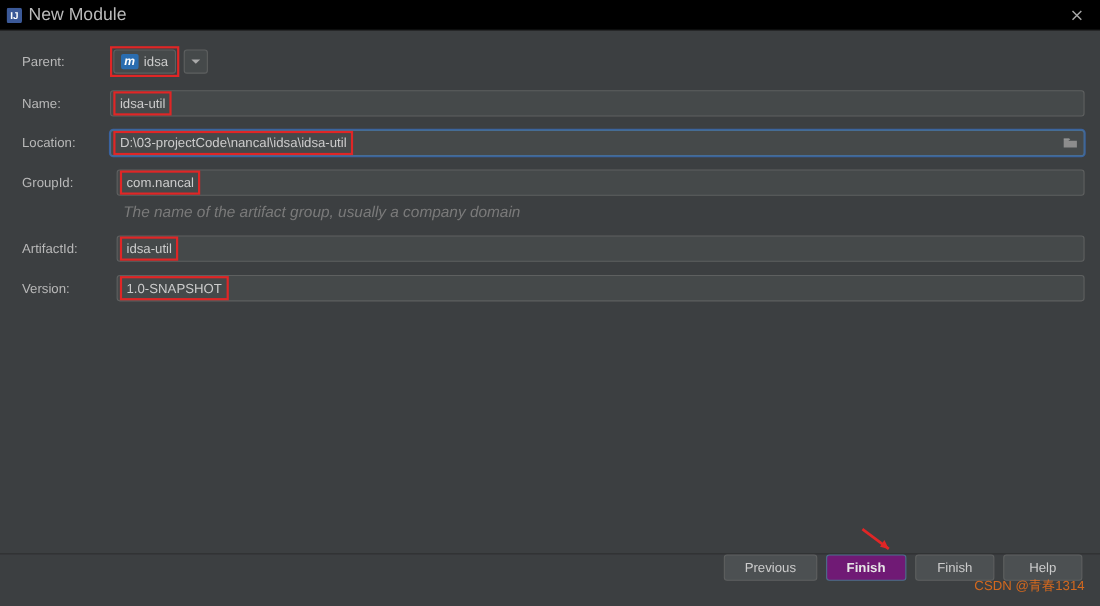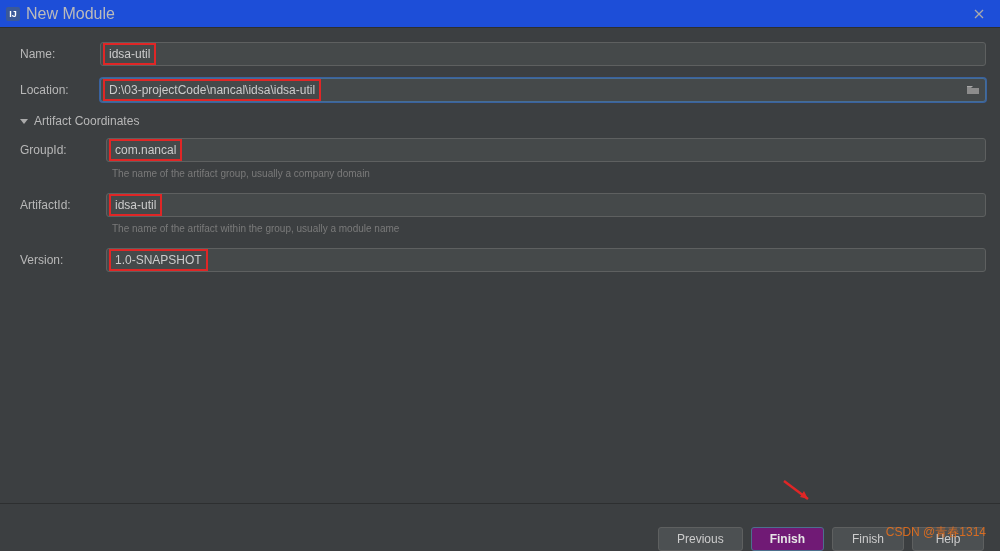--- a/index.html
+++ b/index.html
@@ -12,21 +12,21 @@
       width: 1000px;
       height: 551px;
       background: #3c3f41;
       color: #bbbbbb;
       font-size: 12px;
       overflow: hidden;
       position: relative;
     }
     .titlebar {
       height: 28px;
-      background: #1d4ed8;
+      background: #000000;
       border-bottom: 1px solid #2d2f30;
       display: flex;
       align-items: center;
       padding: 0 6px;
       position: relative;
     }
     .titlebar-icon {
       width: 14px;
       height: 14px;
       border-radius: 2px;
@@ -170,34 +170,35 @@
     }
     .disclosure {
       width: 0; height: 0;
       border-left: 4px solid transparent;
       border-right: 4px solid transparent;
       border-top: 5px solid #aaa;
       margin-right: 6px;
     }
     .hint {
       color: #7a7a7a;
-      font-size: 10px;
+      font-size: 14px;
       padding-left: 92px;
       margin-top: -6px;
       margin-bottom: 14px;
+      font-style: italic;
     }
     .footer {
       position: absolute;
       bottom: 0;
       left: 0; right: 0;
       height: 48px;
       border-top: 1px solid #2d2f30;
       display: flex;
       justify-content: flex-end;
-      align-items: flex-end;
+      align-items: flex-start;
       padding: 0 16px;
       gap: 8px;
     }
     .btn {
       height: 24px;
       padding: 0 18px;
       border-radius: 3px;
       font-size: 12px;
       cursor: pointer;
       display: inline-flex;
@@ -252,20 +253,32 @@
   <div class="titlebar-close">
     <svg width="10" height="10" viewBox="0 0 10 10">
         <line x1="1" y1="1" x2="9" y2="9" stroke="#aaa" stroke-width="1.3"></line>
         <line x1="9" y1="1" x2="1" y2="9" stroke="#aaa" stroke-width="1.3"></line>
       </svg>
   </div>
 </div>
 
 <div class="content">
 
+  <div class="form-row">
+    <div class="form-label">Parent:</div>
+    <span class="highlight-red">
+      <span class="parent-pill">
+        <span class="m-badge">m</span>
+        <span>idsa</span>
+      </span>
+    </span>
+    <span class="dropdown-btn">
+      <span class="caret-down"></span>
+    </span>
+  </div>
 
   <div class="form-row">
     <div class="form-label">Name:</div>
     <div style="flex:1; display:flex; align-items:center; position:relative;">
       <input class="text-input full" type="text" style="width: 100%;" value="idsa-util">
       <div class="input-inner-highlight">
           <span>idsa-util</span>
         </div>
     </div>
   </div>
@@ -279,24 +292,20 @@
         </div>
       <span class="browse-icon">
         <svg width="14" height="14" viewBox="0 0 14 14">
             <path d="M1 4h4l1 1h7v6H1z" fill="#8c8c8c"></path>
             <path d="M1 3h5l1 1H1z" fill="#a8a8a8"></path>
           </svg>
       </span>
     </div>
   </div>
 
-  <div class="section-header">
-    <span class="disclosure"></span>
-    <span>Artifact Coordinates</span>
-  </div>
 
   <div class="artifact-block">
 
     <div class="form-row">
       <div class="artifact-label">GroupId:</div>
       <div style="flex:1; display:flex; align-items:center; position:relative;">
         <input class="text-input full" type="text" style="width: 100%;" value="com.nancal">
         <div class="input-inner-highlight">
             <span>com.nancal</span>
           </div>
@@ -306,21 +315,20 @@
 
     <div class="form-row">
       <div class="artifact-label">ArtifactId:</div>
       <div style="flex:1; display:flex; align-items:center; position:relative;">
         <input class="text-input full" type="text" style="width: 100%;" value="idsa-util">
         <div class="input-inner-highlight">
             <span>idsa-util</span>
           </div>
       </div>
     </div>
-    <div class="hint">The name of the artifact within the group, usually a module name</div>
 
     <div class="form-row">
       <div class="artifact-label">Version:</div>
       <div style="flex:1; display:flex; align-items:center; position:relative;">
         <input class="text-input full" type="text" style="width: 100%;" value="1.0-SNAPSHOT">
         <div class="input-inner-highlight">
             <span>1.0-SNAPSHOT</span>
           </div>
       </div>
     </div>

